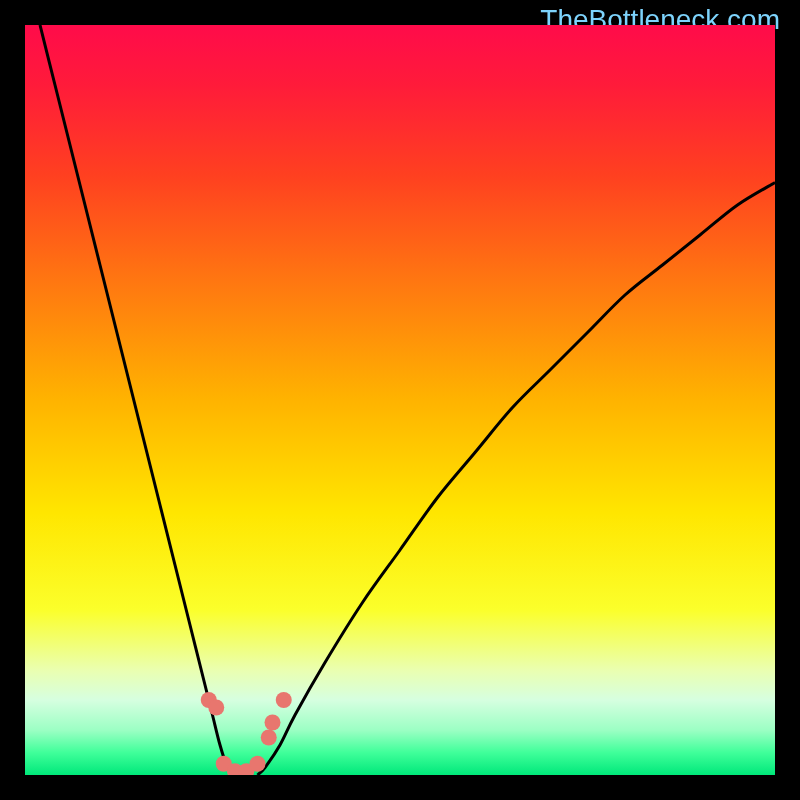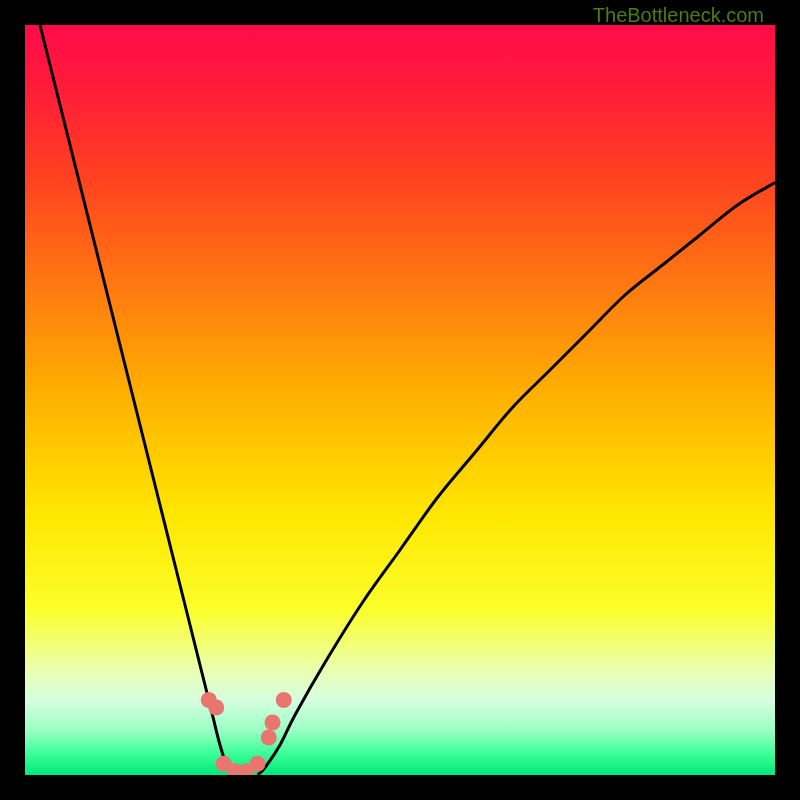--- a/index.html
+++ b/index.html
@@ -10,24 +10,24 @@
   .canvas {
     position: relative;
     width: 800px;
     height: 800px;
     background: #000;
     overflow: hidden;
   }
   .watermark {
     position: absolute;
     top: 4px;
-    right: 36px;
+    right: 20px;
     font-family: Arial, Helvetica, sans-serif;
-    font-size: 20px;
-    color: #4d7c0f;
+    font-size: 28px;
+    color: #7dd3fc;
     font-weight: 400;
     letter-spacing: 0px;
   }
   .plot {
     position: absolute;
     left: 25px;
     top: 25px;
     width: 750px;
     height: 750px;
   }

